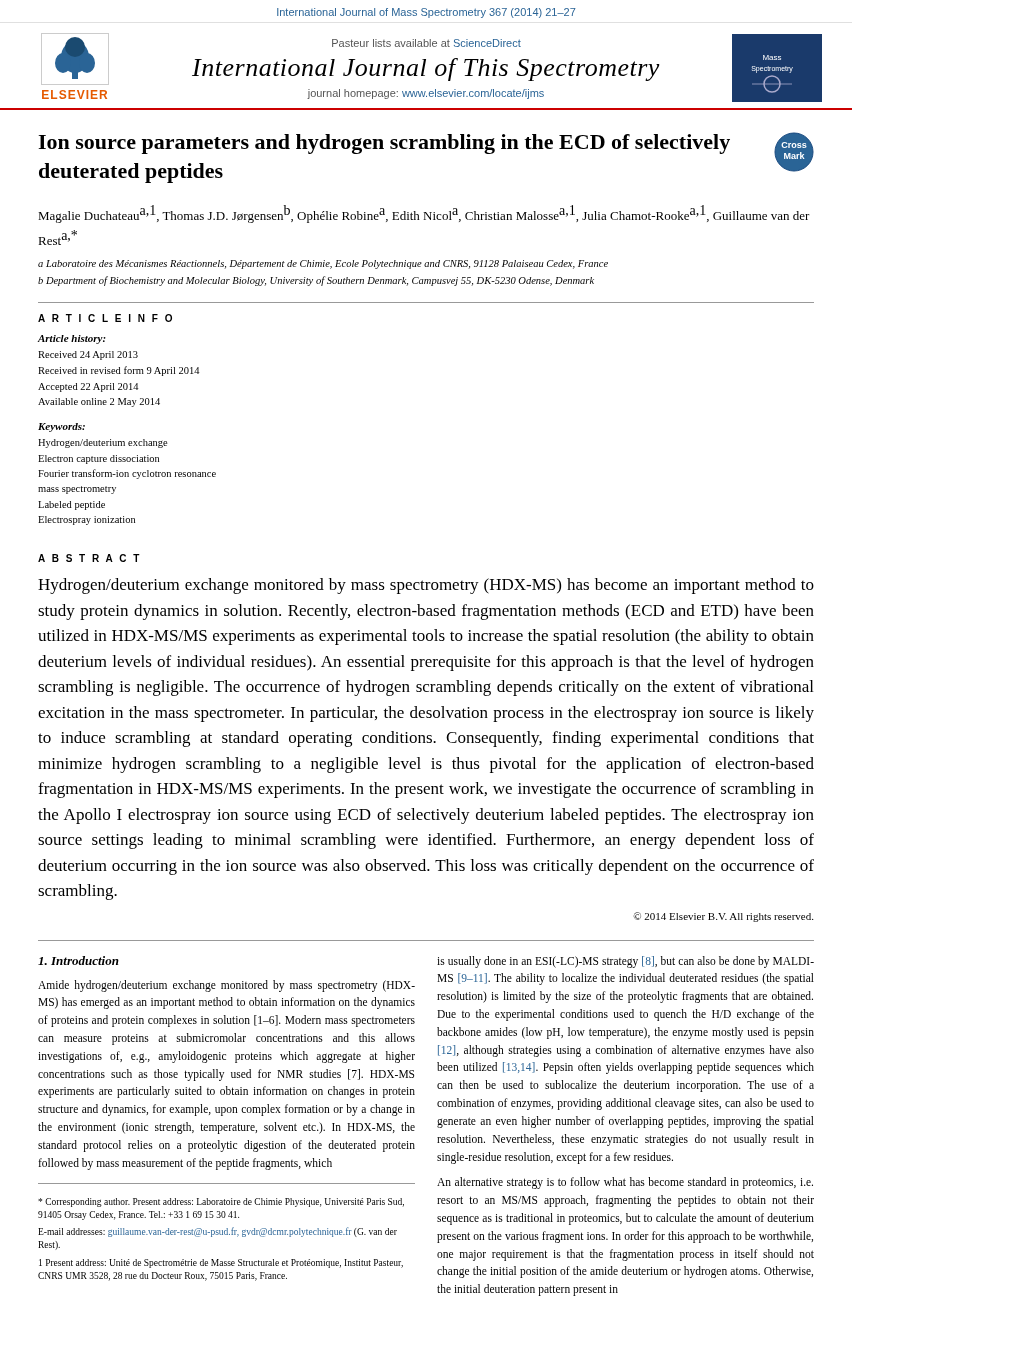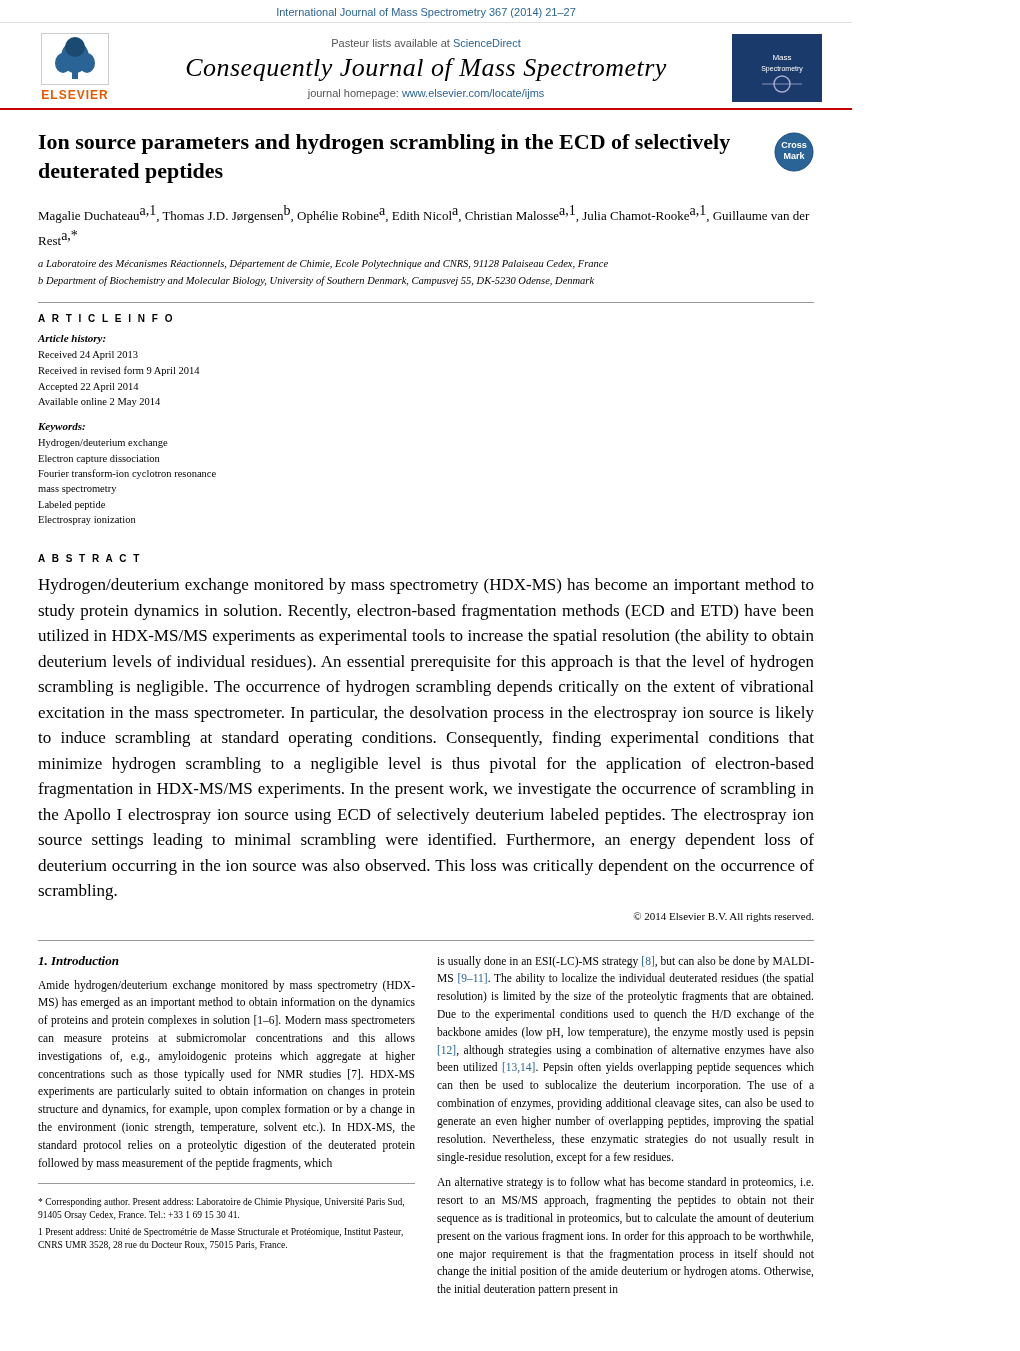--- a/index.html
+++ b/index.html
@@ -95,21 +95,21 @@
     .homepage-link {
       color: #2a6496;
       text-decoration: none;
     }
     .journal-logo-right {
       width: 90px;
       height: 68px;
       background: #1a3a6b;
       display: flex;
       align-items: center;
-      justify-content: flex-end;
+      justify-content: flex-start;
       color: #fff;
       font-size: 10px;
       text-align: center;
       font-family: Arial, sans-serif;
     }
 
     
     .main-content {
       padding: 18px 38px 18px 38px;
     }
@@ -312,21 +312,21 @@
         </svg>
       </div>
       <span class="elsevier-text">ELSEVIER</span>
     </div>
 
     <div class="journal-center">
       <div class="sciencedirect-line">
         <span>Pasteur lists available at</span>
         <a class="sciencedirect-link" href="#">ScienceDirect</a>
       </div>
-      <div class="journal-title-header">Consequently Journal of Mass Spectrometry</div>
+      <div class="journal-title-header">International Journal of This Spectrometry</div>
       <div class="journal-homepage">
         <span>journal homepage:</span>
         <a class="homepage-link" href="#">www.elsevier.com/locate/ijms</a>
       </div>
     </div>
 
     <div class="journal-logo-right">
       <svg width="80" height="60" viewBox="0 0 80 60">
         <rect width="80" height="60" fill="#1a3a6b"></rect>
         <text x="40" y="22" text-anchor="middle" fill="#fff" font-size="8" font-family="Arial">Mass</text>
@@ -393,20 +393,26 @@
         <div class="section-heading">
           <span>1. </span>
           <span>Introduction</span>
         </div>
         <div class="body-text">Amide hydrogen/deuterium exchange monitored by mass spectrometry (HDX-MS) has emerged as an important method to obtain information on the dynamics of proteins and protein complexes in solution [1–6]. Modern mass spectrometers can measure proteins at submicromolar concentrations and this allows investigations of, e.g., amyloidogenic proteins which aggregate at higher concentrations such as those typically used for NMR studies [7]. HDX-MS experiments are particularly suited to obtain information on changes in protein structure and dynamics, for example, upon complex formation or by a change in the environment (ionic strength, temperature, solvent etc.). In HDX-MS, the standard protocol relies on a proteolytic digestion of the deuterated protein followed by mass measurement of the peptide fragments, which</div>
 
         <div class="footnotes">
           <div class="footnote-item">
             <span>* Corresponding author. Present address: Laboratoire de Chimie Physique, Université Paris Sud, 91405 Orsay Cedex, France. Tel.: +33 1 69 15 30 41.</span>
           </div>
+          <div class="footnote-item">
+            <span>E-mail addresses:</span>
+            <a class="footnote-link" href="#">guillaume.van-der-rest@u-psud.fr,</a>
+            <a class="footnote-link" href="#">gvdr@dcmr.polytechnique.fr</a>
+            <span> (G. van der Rest).</span>
+          </div>
           <div class="footnote-item">1 Present address: Unité de Spectrométrie de Masse Structurale et Protéomique, Institut Pasteur, CNRS UMR 3528, 28 rue du Docteur Roux, 75015 Paris, France.</div>
         </div>
       </div>
 
       <div class="body-col">
         <div class="body-text">
           is usually done in an ESI(-LC)-MS strategy <span class="ref">[8]</span>, but can also be done by MALDI-MS <span class="ref">[9–11]</span>. The ability to localize the individual deuterated residues (the spatial resolution) is limited by the size of the proteolytic fragments that are obtained. Due to the experimental conditions used to quench the H/D exchange of the backbone amides (low pH, low temperature), the enzyme mostly used is pepsin <span class="ref">[12]</span>, although strategies using a combination of alternative enzymes have also been utilized <span class="ref">[13,14]</span>. Pepsin often yields overlapping peptide sequences which can then be used to sublocalize the deuterium incorporation. The use of a combination of enzymes, providing additional cleavage sites, can also be used to generate an even higher number of overlapping peptides, improving the spatial resolution. Nevertheless, these enzymatic strategies do not usually result in single-residue resolution, except for a few residues.
         </div>
         <div class="body-text">
           An alternative strategy is to follow what has become standard in proteomics, i.e. resort to an MS/MS approach, fragmenting the peptides to obtain not their sequence as is traditional in proteomics, but to calculate the amount of deuterium present on the various fragment ions. In order for this approach to be worthwhile, one major requirement is that the fragmentation process in itself should not change the initial position of the amide deuterium or hydrogen atoms. Otherwise, the initial deuteration pattern present in

